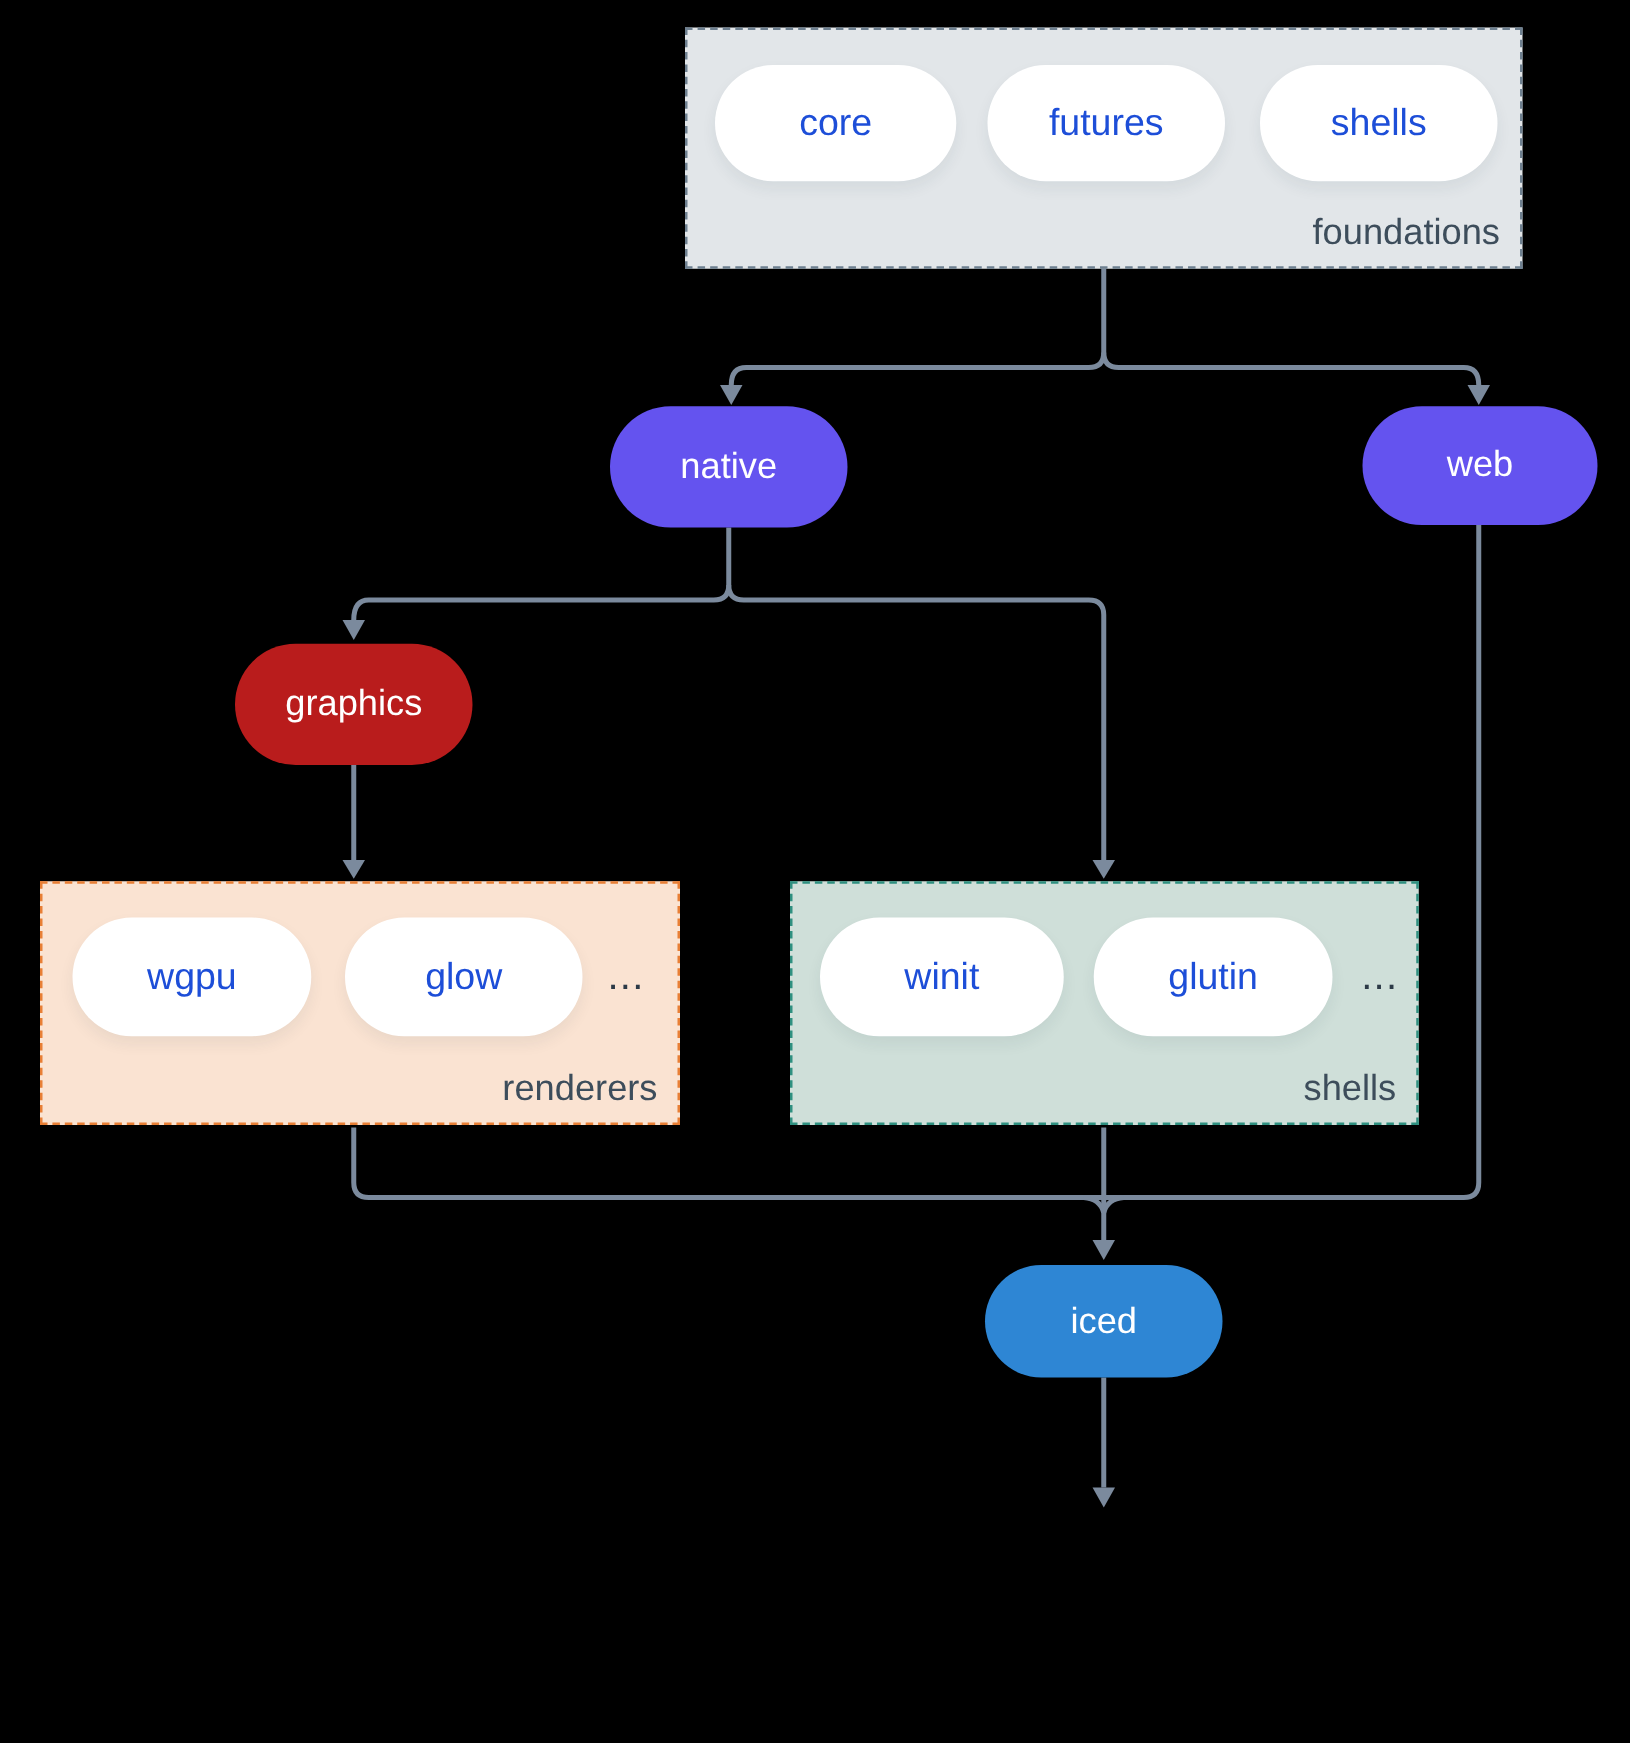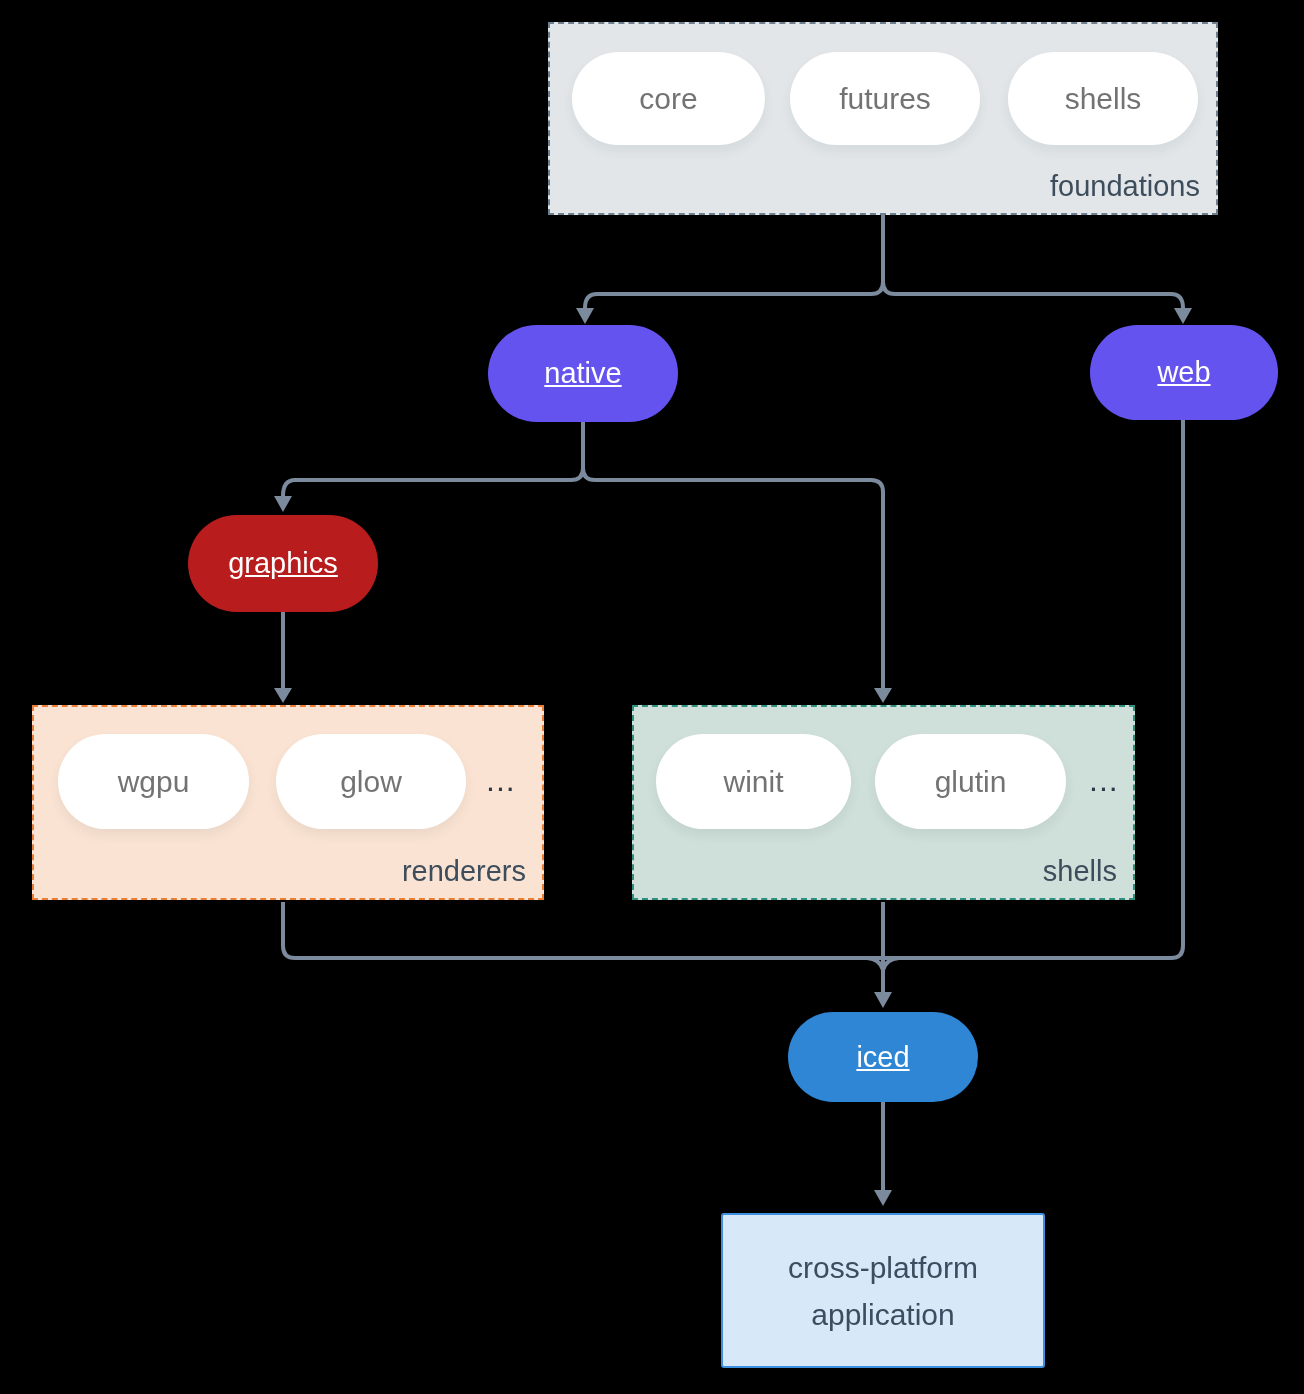--- a/index.html
+++ b/index.html
@@ -10,22 +10,22 @@
   .edges polygon{fill:#7b8a9d;stroke:none;}
 
   .group{position:absolute;box-sizing:border-box;border:2px dashed;}
   .group.foundations{left:548px;top:22px;width:670px;height:193px;background:#e2e6e9;border-color:#6e8090;}
   .group.renderers{left:32px;top:705px;width:512px;height:195px;background:#fae3d2;border-color:#e87f35;}
   .group.shells{left:632px;top:705px;width:503px;height:195px;background:#cfdfd9;border-color:#2f9080;text-decoration:underline;}
   .corner-label{position:absolute;right:16px;bottom:10px;font-size:29px;color:#3d4d5b;}
 
   .pill{position:absolute;display:flex;align-items:center;justify-content:center;
         font-size:30px;border-radius:60px;}
-  .pill.white{background:#ffffff;color:#737373;box-shadow:0 6px 12px rgba(30,50,70,0.07);justify-content:center;}
-  .pill.solid{color:#ffffff;font-size:29px;text-decoration:underline;}
+  .pill.white{background:#ffffff;color:#1d4ed8;box-shadow:0 6px 12px rgba(30,50,70,0.07);justify-content:center;}
+  .pill.solid{color:#ffffff;font-size:29px;}
   .pill.purple{background:#6453ef;}
   .pill.orange{background:#b91c1c;}
   .pill.blue{background:#2e86d4;}
 
   .dots{position:absolute;font-size:32px;color:#2c3a47;letter-spacing:1px;}
 
   .app-box{position:absolute;left:721px;top:1213px;width:324px;height:155px;box-sizing:border-box;
            background:#d7e8f8;border:2px solid #3d8fe0;border-radius:3px;
            display:flex;flex-direction:column;align-items:center;justify-content:center;
            font-size:30px;line-height:47px;color:#3c4d61;}
@@ -104,18 +104,14 @@
       <span>glutin</span>
     </div>
     <div class="dots" style="left:455px;top:55px;">...</div>
     <div class="corner-label">shells</div>
   </div>
 
   <div class="pill solid blue" style="left:788px;top:1012px;width:190px;height:90px;">
     <span>iced</span>
   </div>
 
-  <div class="app-box">
-    <span>cross-platform</span>
-    <span>application</span>
-  </div>
 
 </div>
 
 </body></html>

